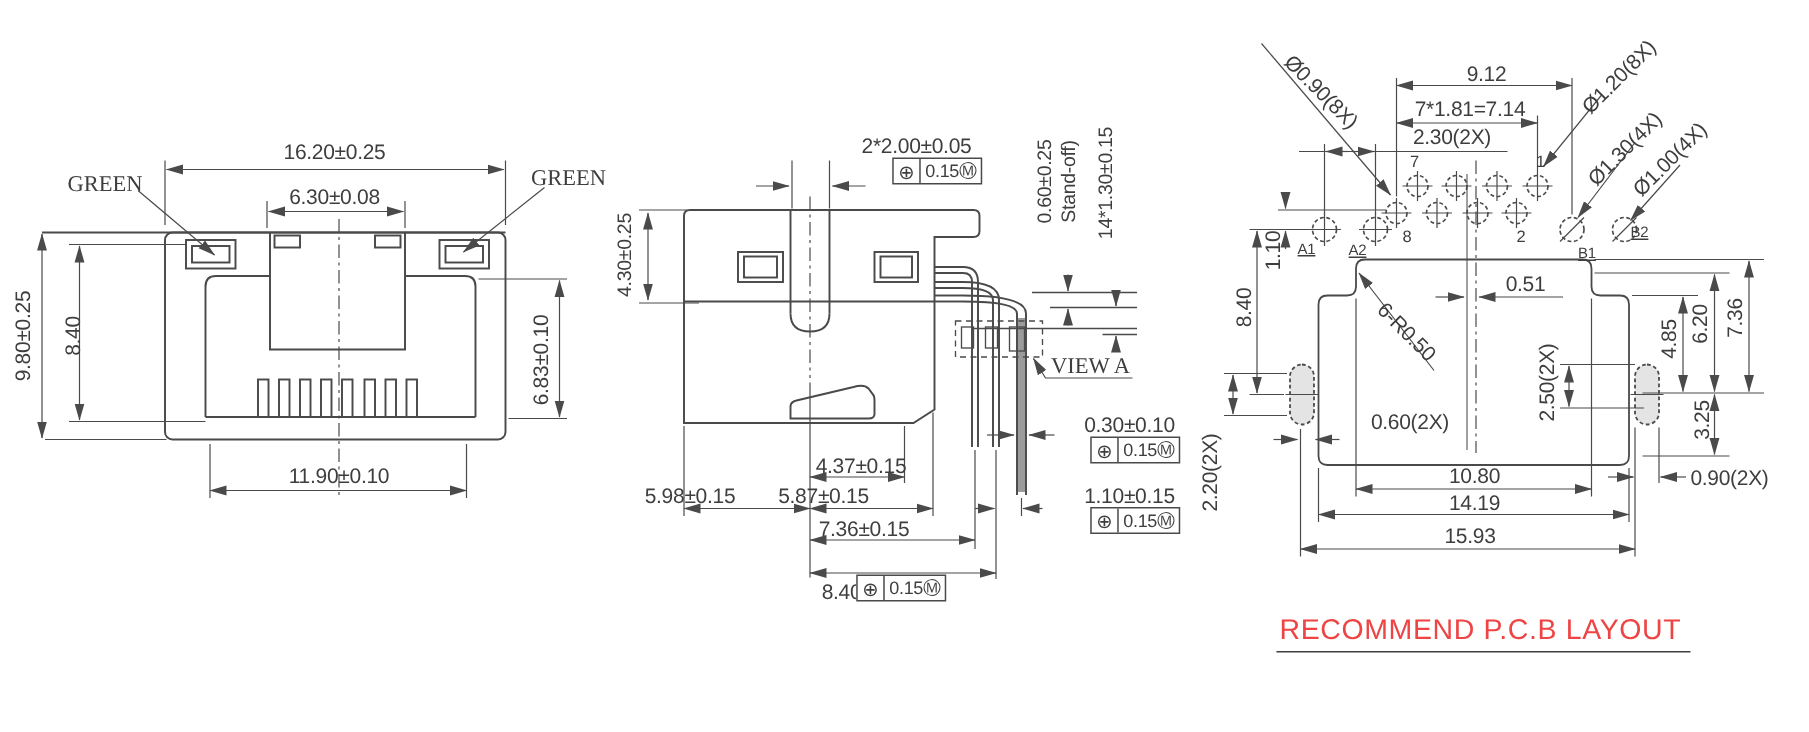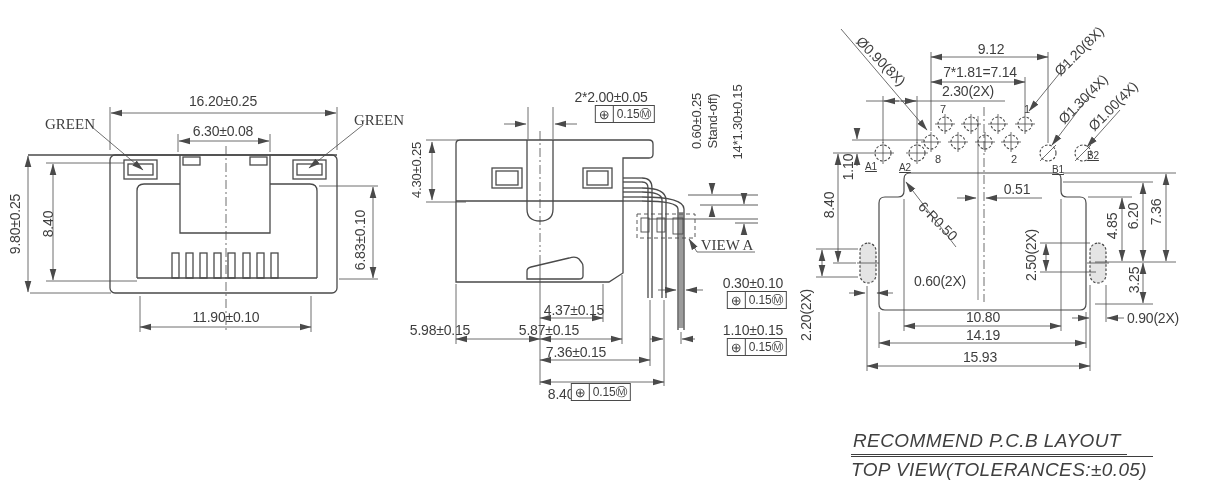--- a/index.html
+++ b/index.html
@@ -13,22 +13,22 @@
   .rm45{transform:translate(-50%,-50%) rotate(-45deg);}
   .serif{font-family:"Liberation Serif",serif;font-size:15px;letter-spacing:0;}
   .sm{font-size:11px;}
   .xs{font-size:10px;text-decoration:underline;}
   .s13{font-size:13px;}
   .fcf{position:absolute;transform:translate(-50%,-50%);display:flex;align-items:stretch;
        border:1px solid #4a4a4a;background:#fff;height:16px;font-size:12px;line-height:1;}
   .fcf .c1{display:flex;align-items:center;justify-content:center;width:17px;
            border-right:1px solid #4a4a4a;font-size:13px;}
   .fcf .c2{display:flex;align-items:center;padding:0 3px;letter-spacing:-0.2px;text-align:right;}
-  #footer{position:absolute;left:851px;top:410px;font-style:italic;font-size:19px;
-          letter-spacing:0.4px;color:#404040;margin-top:20px;}
+  #footer{position:absolute;left:851px;top:410px;font-size:19px;
+          letter-spacing:0.4px;color:#ef4444;}
   #footer .f1{display:inline-block;padding:0 6px 2px 2px;border-bottom:1.5px solid #3e3e3e;}
   #footer .f2{display:inline-block;padding:2px 6px 0 0;border-top:1px solid #3e3e3e;margin-top:1px;}
 </style>
 </head>
 <body>
 
 <div id="stage">
 
 <svg width="1206" height="488" viewBox="0 0 1206 488">
   <defs>
@@ -257,21 +257,21 @@
 <span class="lb r90 s13" style="left:696px;top:121px">0.60±0.25</span>
 <span class="lb r90 s13" style="left:712px;top:121px">Stand-off)</span>
 <span class="lb r90 s13" style="left:737px;top:122px">14*1.30±0.15</span>
 <span class="lb serif" style="left:727px;top:245px">VIEW A</span>
 <span class="lb" style="left:753px;top:283px">0.30±0.10</span>
 <div class="fcf" style="left:757px;top:300px">
   <span class="c1">⊕</span>
   <span class="c2">0.15Ⓜ</span>
 </div>
 <span class="lb" style="left:574px;top:310px">4.37±0.15</span>
-<span class="lb" style="left:440px;top:330px">5.98±0.15</span>
+<span class="lb" style="left:460px;top:330px">5.98±0.15</span>
 <span class="lb" style="left:549px;top:330px">5.87±0.15</span>
 <span class="lb" style="left:753px;top:330px">1.10±0.15</span>
 <div class="fcf" style="left:757px;top:347px">
   <span class="c1">⊕</span>
   <span class="c2">0.15Ⓜ</span>
 </div>
 <span class="lb" style="left:576px;top:352px">7.36±0.15</span>
 <span class="lb" style="left:578px;top:394px">8.40±0.15</span>
 <div class="fcf" style="left:601px;top:392px">
   <span class="c1">⊕</span>
@@ -304,16 +304,15 @@
 <span class="lb r90" style="left:1133px;top:216px">6.20</span>
 <span class="lb r90" style="left:1156px;top:212px">7.36</span>
 <span class="lb r90" style="left:1134px;top:280px">3.25</span>
 <span class="lb" style="left:1153px;top:318px">0.90(2X)</span>
 <span class="lb" style="left:983px;top:317px">10.80</span>
 <span class="lb" style="left:983px;top:335px">14.19</span>
 <span class="lb" style="left:980px;top:357px">15.93</span>
 
 <div id="footer">
   <span class="f1">RECOMMEND P.C.B LAYOUT</span><br>
-  <span class="f2">TOP VIEW(TOLERANCES:±0.05)</span>
 </div>
 
 </div>
 
 </body></html>

